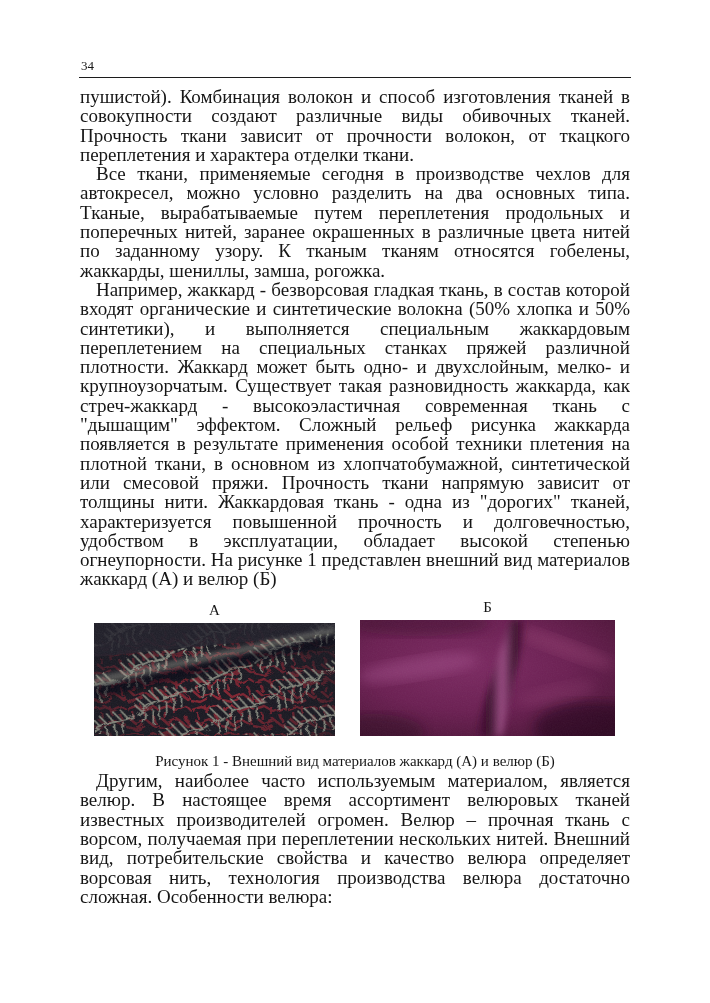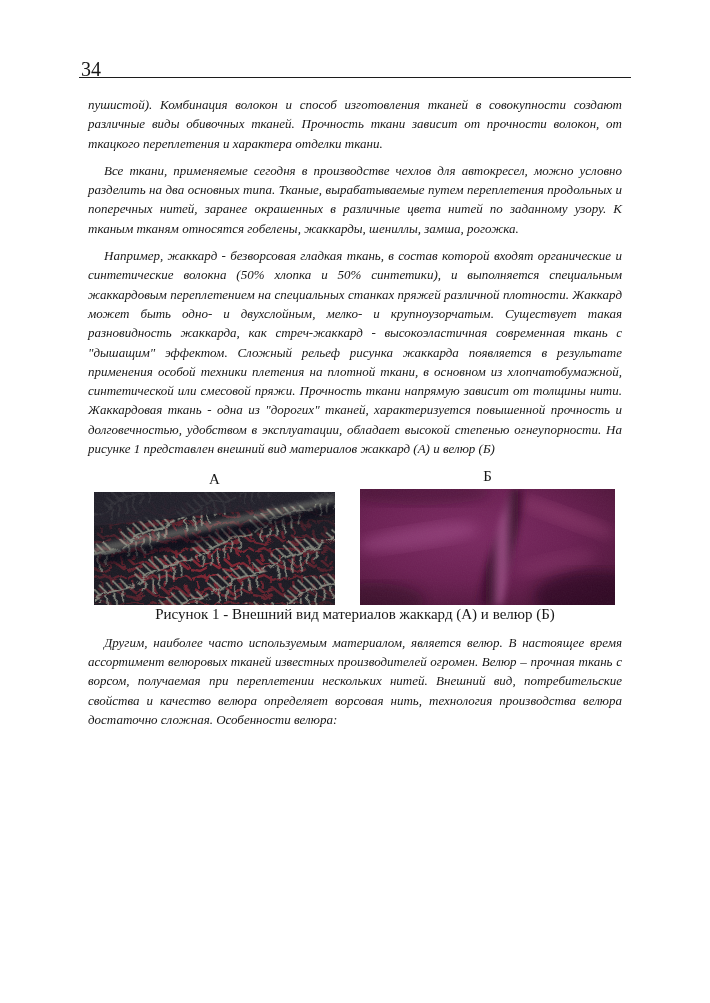--- a/index.html
+++ b/index.html
@@ -3,45 +3,45 @@
 <meta charset="utf-8">
 <style>
   html,body { margin:0; padding:0; background:#ffffff; }
   .page {
     position:relative; width:710px; height:1003px; background:#ffffff;
     font-family:"Liberation Serif", serif; color:#161616; overflow:hidden;
   }
   
   .page-head {
     position:absolute; top:58px; left:81px; right:80px;
-    display:flex; align-items:baseline; font-size:20px; white-space:nowrap;
+    display:flex; align-items:baseline; font-size:13px; white-space:nowrap;
   }
   .page-num { margin-right:27px; }
   .head-rule {
     position:absolute; top:77px; left:79px; width:552px; height:0;
     border-top:1.6px solid #1c1c1c;
   }
   
   .body-text { position:absolute; top:87px; left:80px; width:550px; }
   .body-text p {
-    margin:8px; font-size:13px; line-height:19.3px;
-    text-align:justify; text-indent:16px;font-style:italic;
+    margin:0; font-size:19px; line-height:19.3px;
+    text-align:justify; text-indent:16px;
   }
   .no-indent { text-indent:0 !important; }
   
   .fig { margin-top:9px; }
   .fig-row { display:flex; gap:25px; padding-left:14px; align-items:flex-end; }
   .fig-col { display:flex; flex-direction:column; align-items:center; }
   .fig-label { font-size:15px; line-height:19px; margin-bottom:3px; }
   .img-frame { overflow:hidden; }
   .img-a { width:241px; height:113px; }
   .img-b { width:255px; height:116px; }
   .img-frame svg { display:block; width:100%; height:100%; }
   .fig-caption {
-    text-align:center; font-size:15px; line-height:19.3px; margin-top:0;
+    text-align:center; font-size:15px; line-height:19.3px; margin-top:16px;
   }
   .para-velour { margin-top:19px; }
 </style>
 </head>
 <body>
 
 <div class="page">
 
   <div class="page-head">
     <span class="page-num">34</span>

